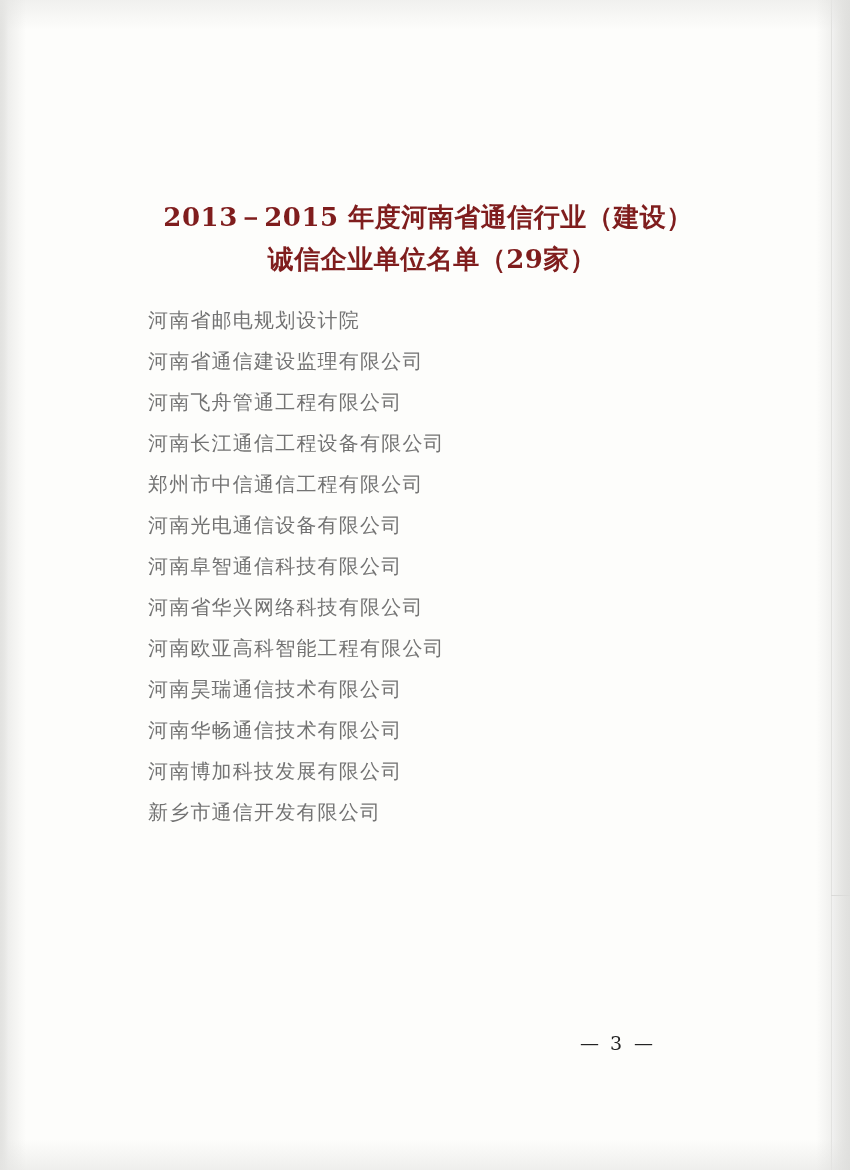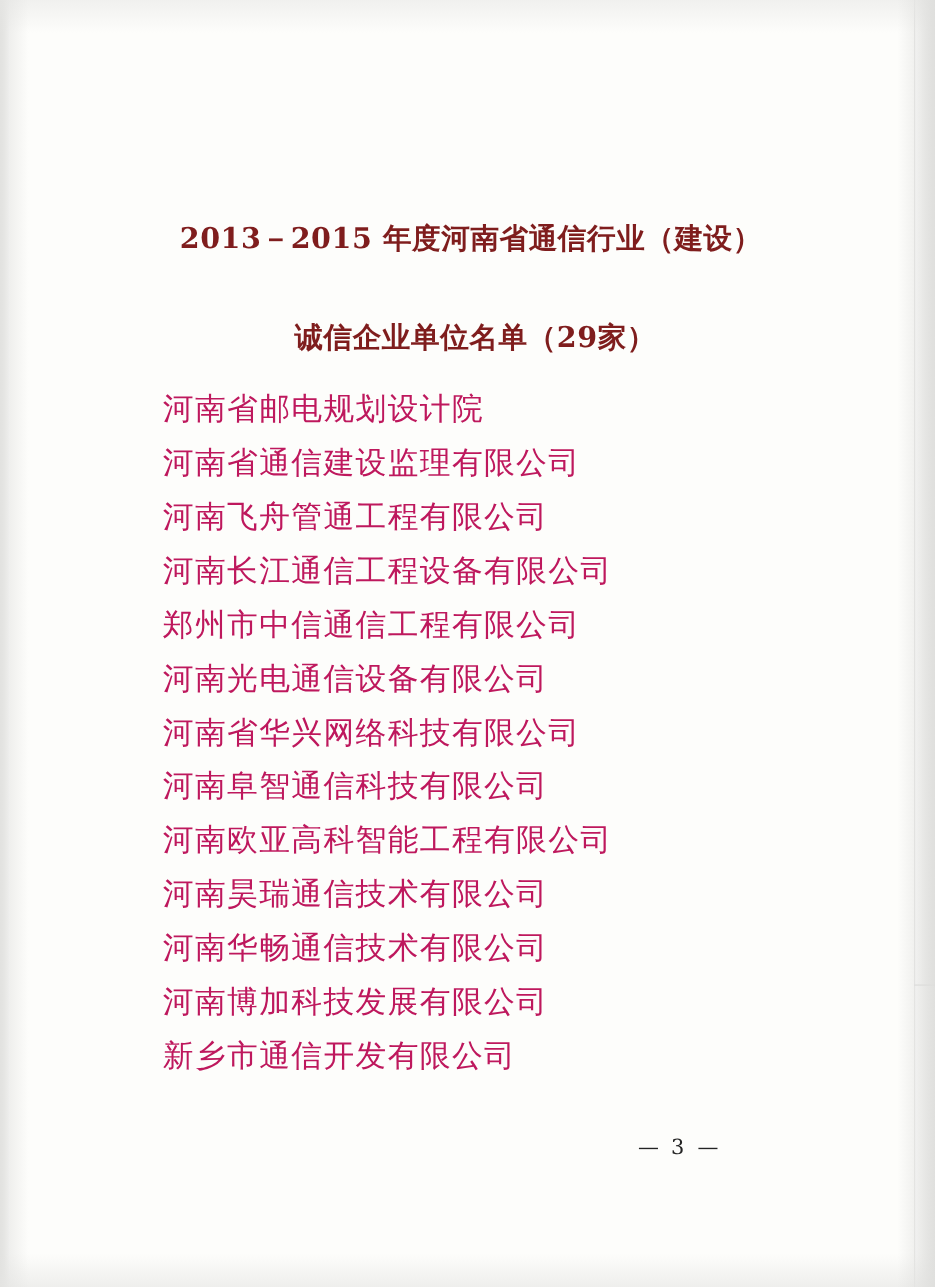--- a/index.html
+++ b/index.html
@@ -74,31 +74,30 @@
     color: #7f1d1d;
     line-height: 1.62;
     font-family: "DejaVu Serif", "Liberation Serif", serif;
   }
   .doc-title .line {
     display: block;
     white-space: nowrap;
   }
   .title-line-2 {
     padding-left: 8px;
-    margin-top: 48px;
   }
 
   .list {
     margin-top: 30px;
     padding: 0;
     list-style: none;
   }
   .list-item {
-    font-size: 28px;
-    color: #be185d;
+    font-size: 20px;
+    color: #737373;
     line-height: 1.0;
     margin-bottom: 21px;
     letter-spacing: 1.2px;
     white-space: nowrap;
     font-family: "DejaVu Serif", "Liberation Serif", serif;
   }
 
   .page-number {
     position: absolute;
     left: 0;
@@ -133,22 +132,22 @@
       <span class="line title-line-2">诚信企业单位名单（29家）</span>
     </div>
 
     <ul class="list">
       <li class="list-item">河南省邮电规划设计院</li>
       <li class="list-item">河南省通信建设监理有限公司</li>
       <li class="list-item">河南飞舟管通工程有限公司</li>
       <li class="list-item">河南长江通信工程设备有限公司</li>
       <li class="list-item">郑州市中信通信工程有限公司</li>
       <li class="list-item">河南光电通信设备有限公司</li>
+      <li class="list-item">河南阜智通信科技有限公司</li>
       <li class="list-item">河南省华兴网络科技有限公司</li>
-      <li class="list-item">河南阜智通信科技有限公司</li>
       <li class="list-item">河南欧亚高科智能工程有限公司</li>
       <li class="list-item">河南昊瑞通信技术有限公司</li>
       <li class="list-item">河南华畅通信技术有限公司</li>
       <li class="list-item">河南博加科技发展有限公司</li>
       <li class="list-item">新乡市通信开发有限公司</li>
     </ul>
 
   </div>
 
   <div class="page-number">

